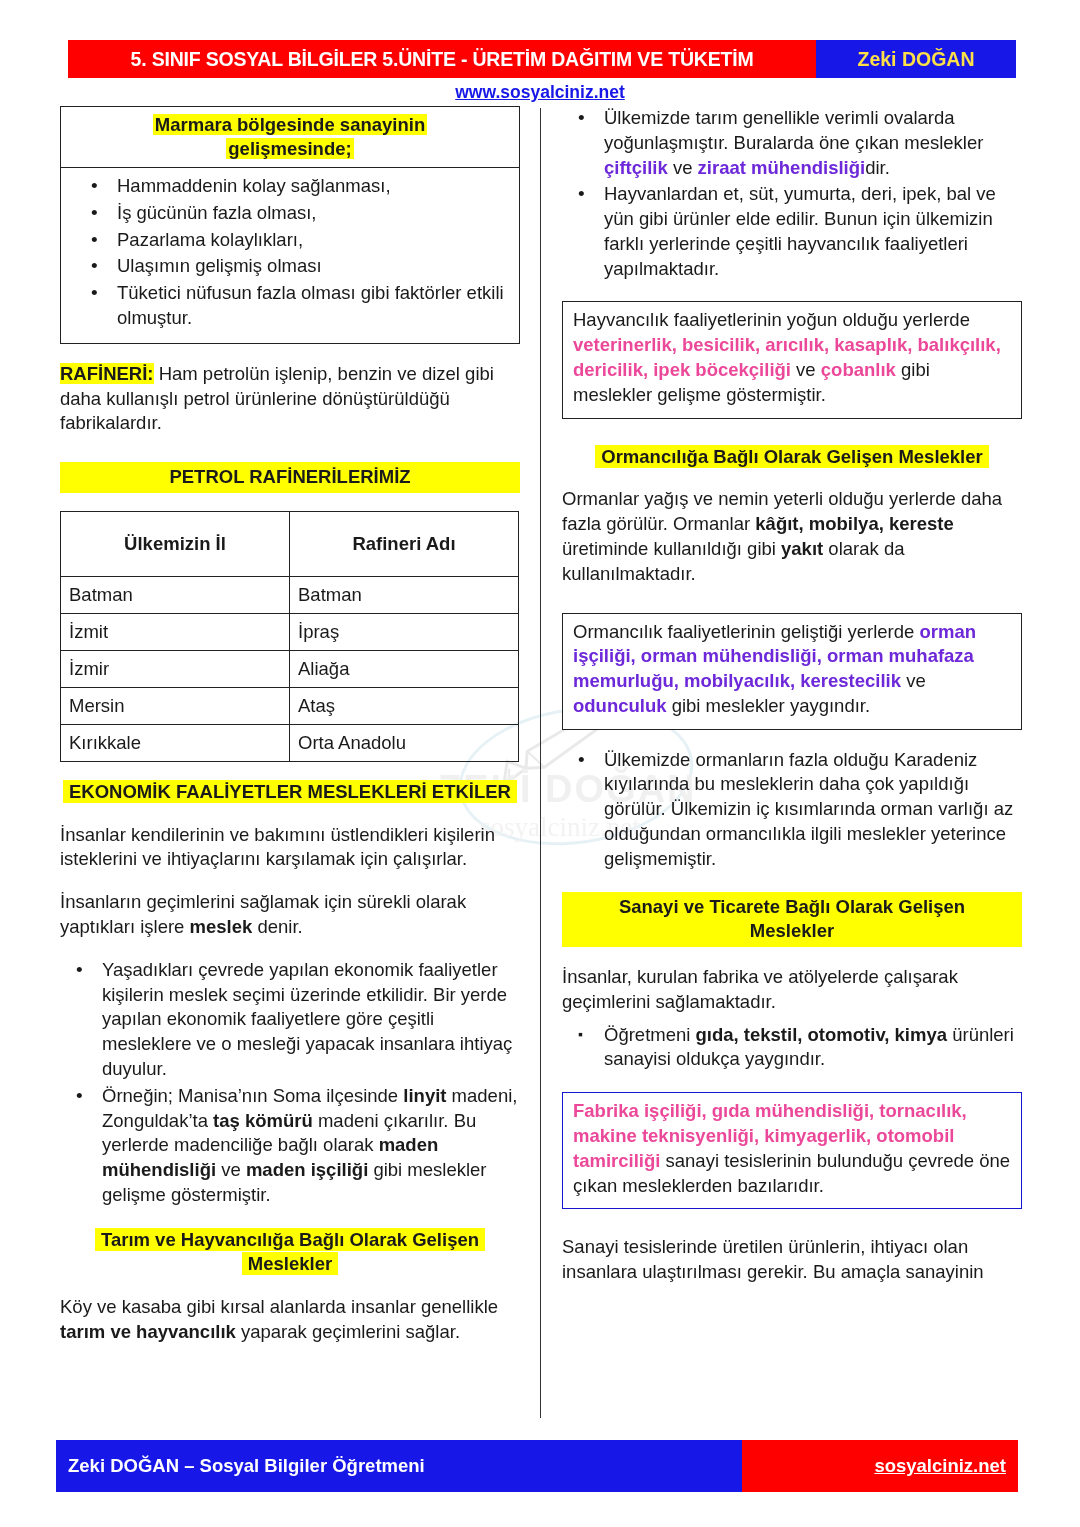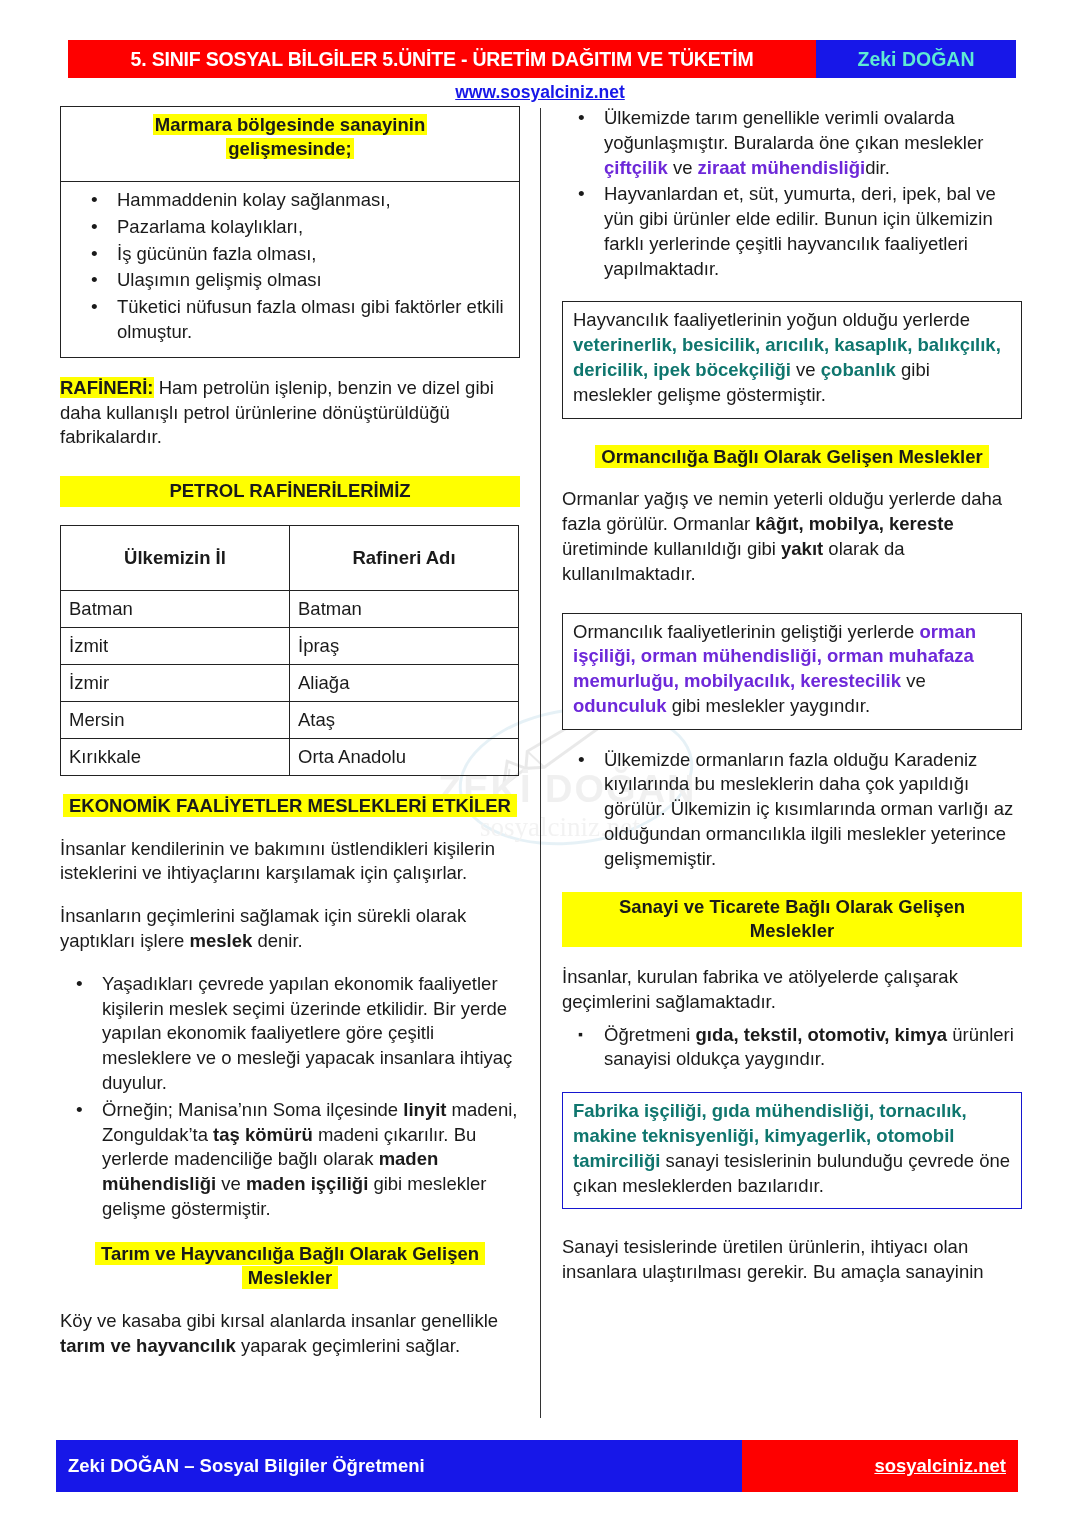--- a/index.html
+++ b/index.html
@@ -90,21 +90,21 @@
     font-weight: bold;
     display: flex;
     align-items: center;
     justify-content: center;
     letter-spacing: -0.2px;
     white-space: nowrap;
   }
   .header-author {
     flex: 0 0 200px;
     background: #1717e8;
-    color: #5eead4;
+    color: #fde047;
     font-size: 19.5px;
     font-weight: bold;
     display: flex;
     align-items: center;
     justify-content: center;
   }
   .site-link {
     position: absolute;
     left: 0;
     top: 82px;
@@ -141,35 +141,35 @@
     margin: 0 0 8px 0;
     font-size: 18.5px;
     line-height: 1.34;
   }
   .spacer-s { height: 10px; }
   .spacer-m { height: 18px; }
   .spacer-l { height: 26px; }
 
   b, strong { font-weight: bold; }
   .red  { color: #6d28d9; font-weight: bold; }
-  .blue { color: #0f766e; font-weight: bold; margin-top: 44px; }
+  .blue { color: #ec4899; font-weight: bold; margin-top: 44px; }
   .hl   { background: #ffff00; }
 
   
   .box {
     border: 1.3px solid #222;
     box-sizing: border-box;
     background: #fff;
   }
   .box-title {
     text-align: center;
     font-size: 18.5px;
     font-weight: bold;
     line-height: 1.3;
-    padding: 6px 8px 20px 8px;
+    padding: 6px 8px 6px 8px;
     border-bottom: 1.3px solid #222;
   }
   .box-title .hl { padding: 0 2px; }
   .box-body { padding: 6px 10px 10px 10px; }
 
   ul.bullets {
     list-style: none;
     margin: 0;
     padding: 0;
   }
@@ -313,22 +313,22 @@
   <div class="col col-left">
 
     <div class="box">
       <div class="box-title">
         <span class="hl">Marmara bölgesinde sanayinin</span><br>
         <span class="hl">gelişmesinde;</span>
       </div>
       <div class="box-body">
         <ul class="bullets">
           <li>Hammaddenin kolay sağlanması,</li>
+          <li>İş gücünün fazla olması,</li>
           <li>Pazarlama kolaylıkları,</li>
-          <li>İş gücünün fazla olması,</li>
           <li>Ulaşımın gelişmiş olması</li>
           <li>Tüketici nüfusun fazla olması gibi faktörler etkili olmuştur.</li>
         </ul>
       </div>
     </div>
 
     <div class="spacer-m"></div>
 
     <p class="para"><b class="hl">RAFİNERİ:</b><span> Ham petrolün işlenip,  benzin ve dizel gibi daha kullanışlı petrol ürünlerine dönüştürüldüğü fabrikalardır.</span></p>
 

